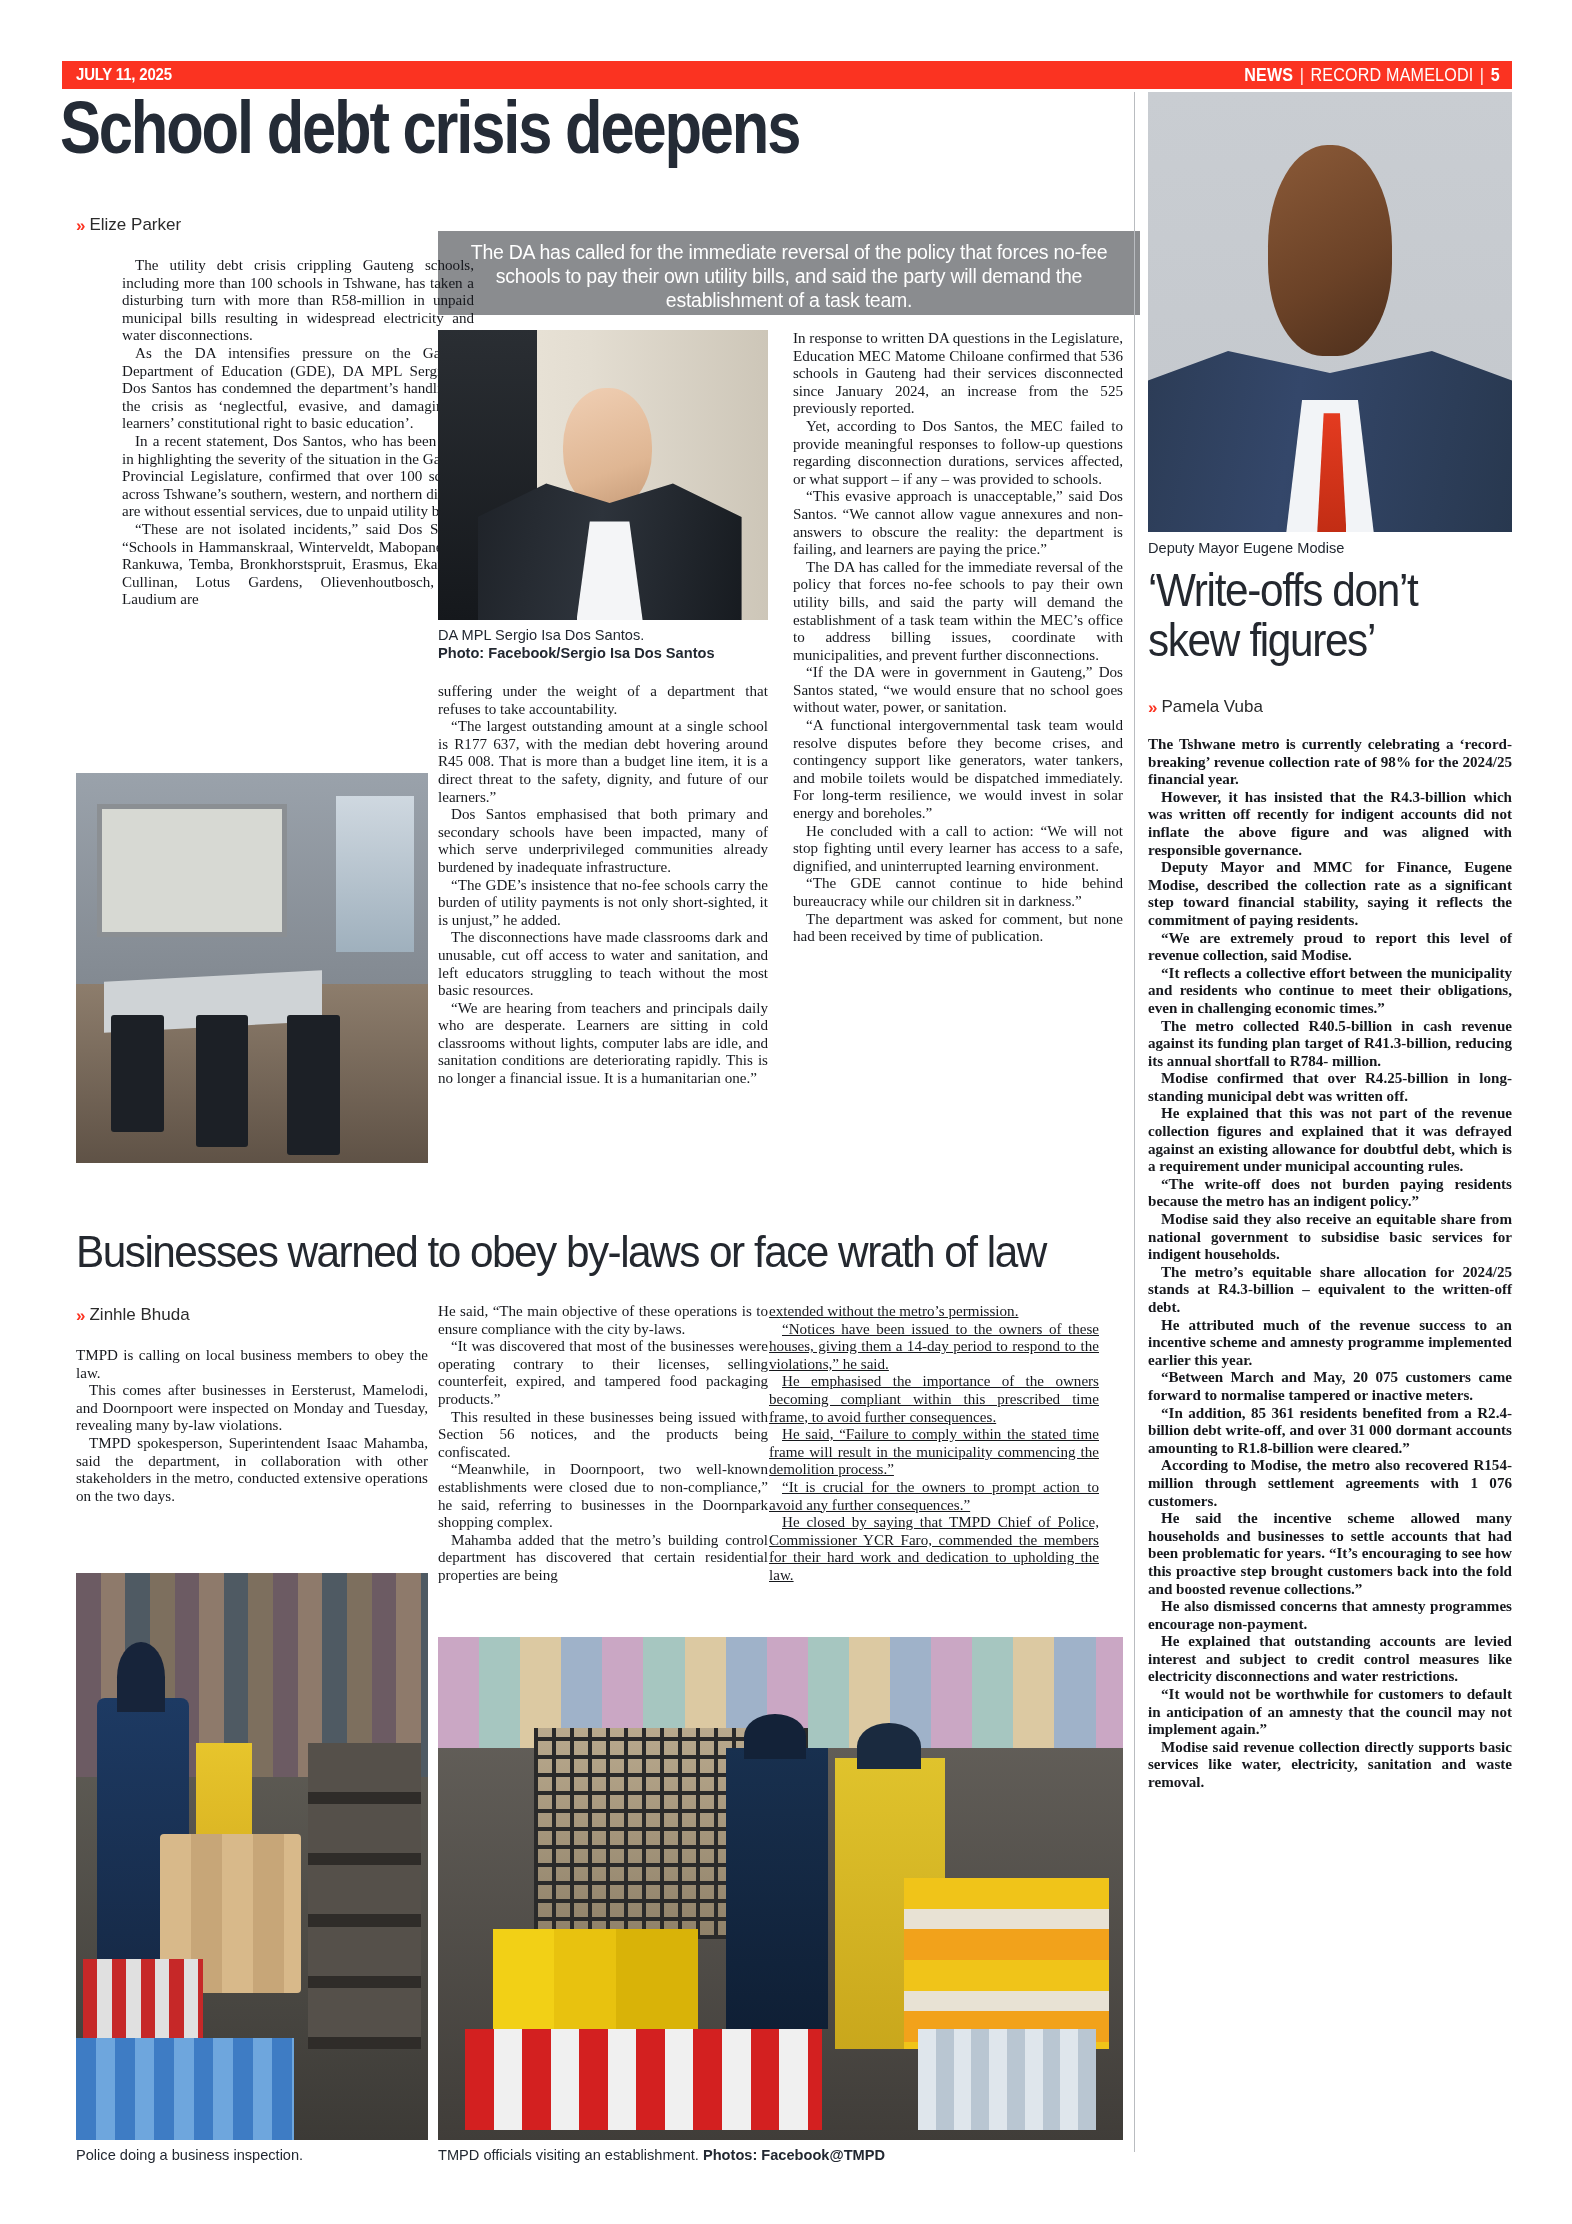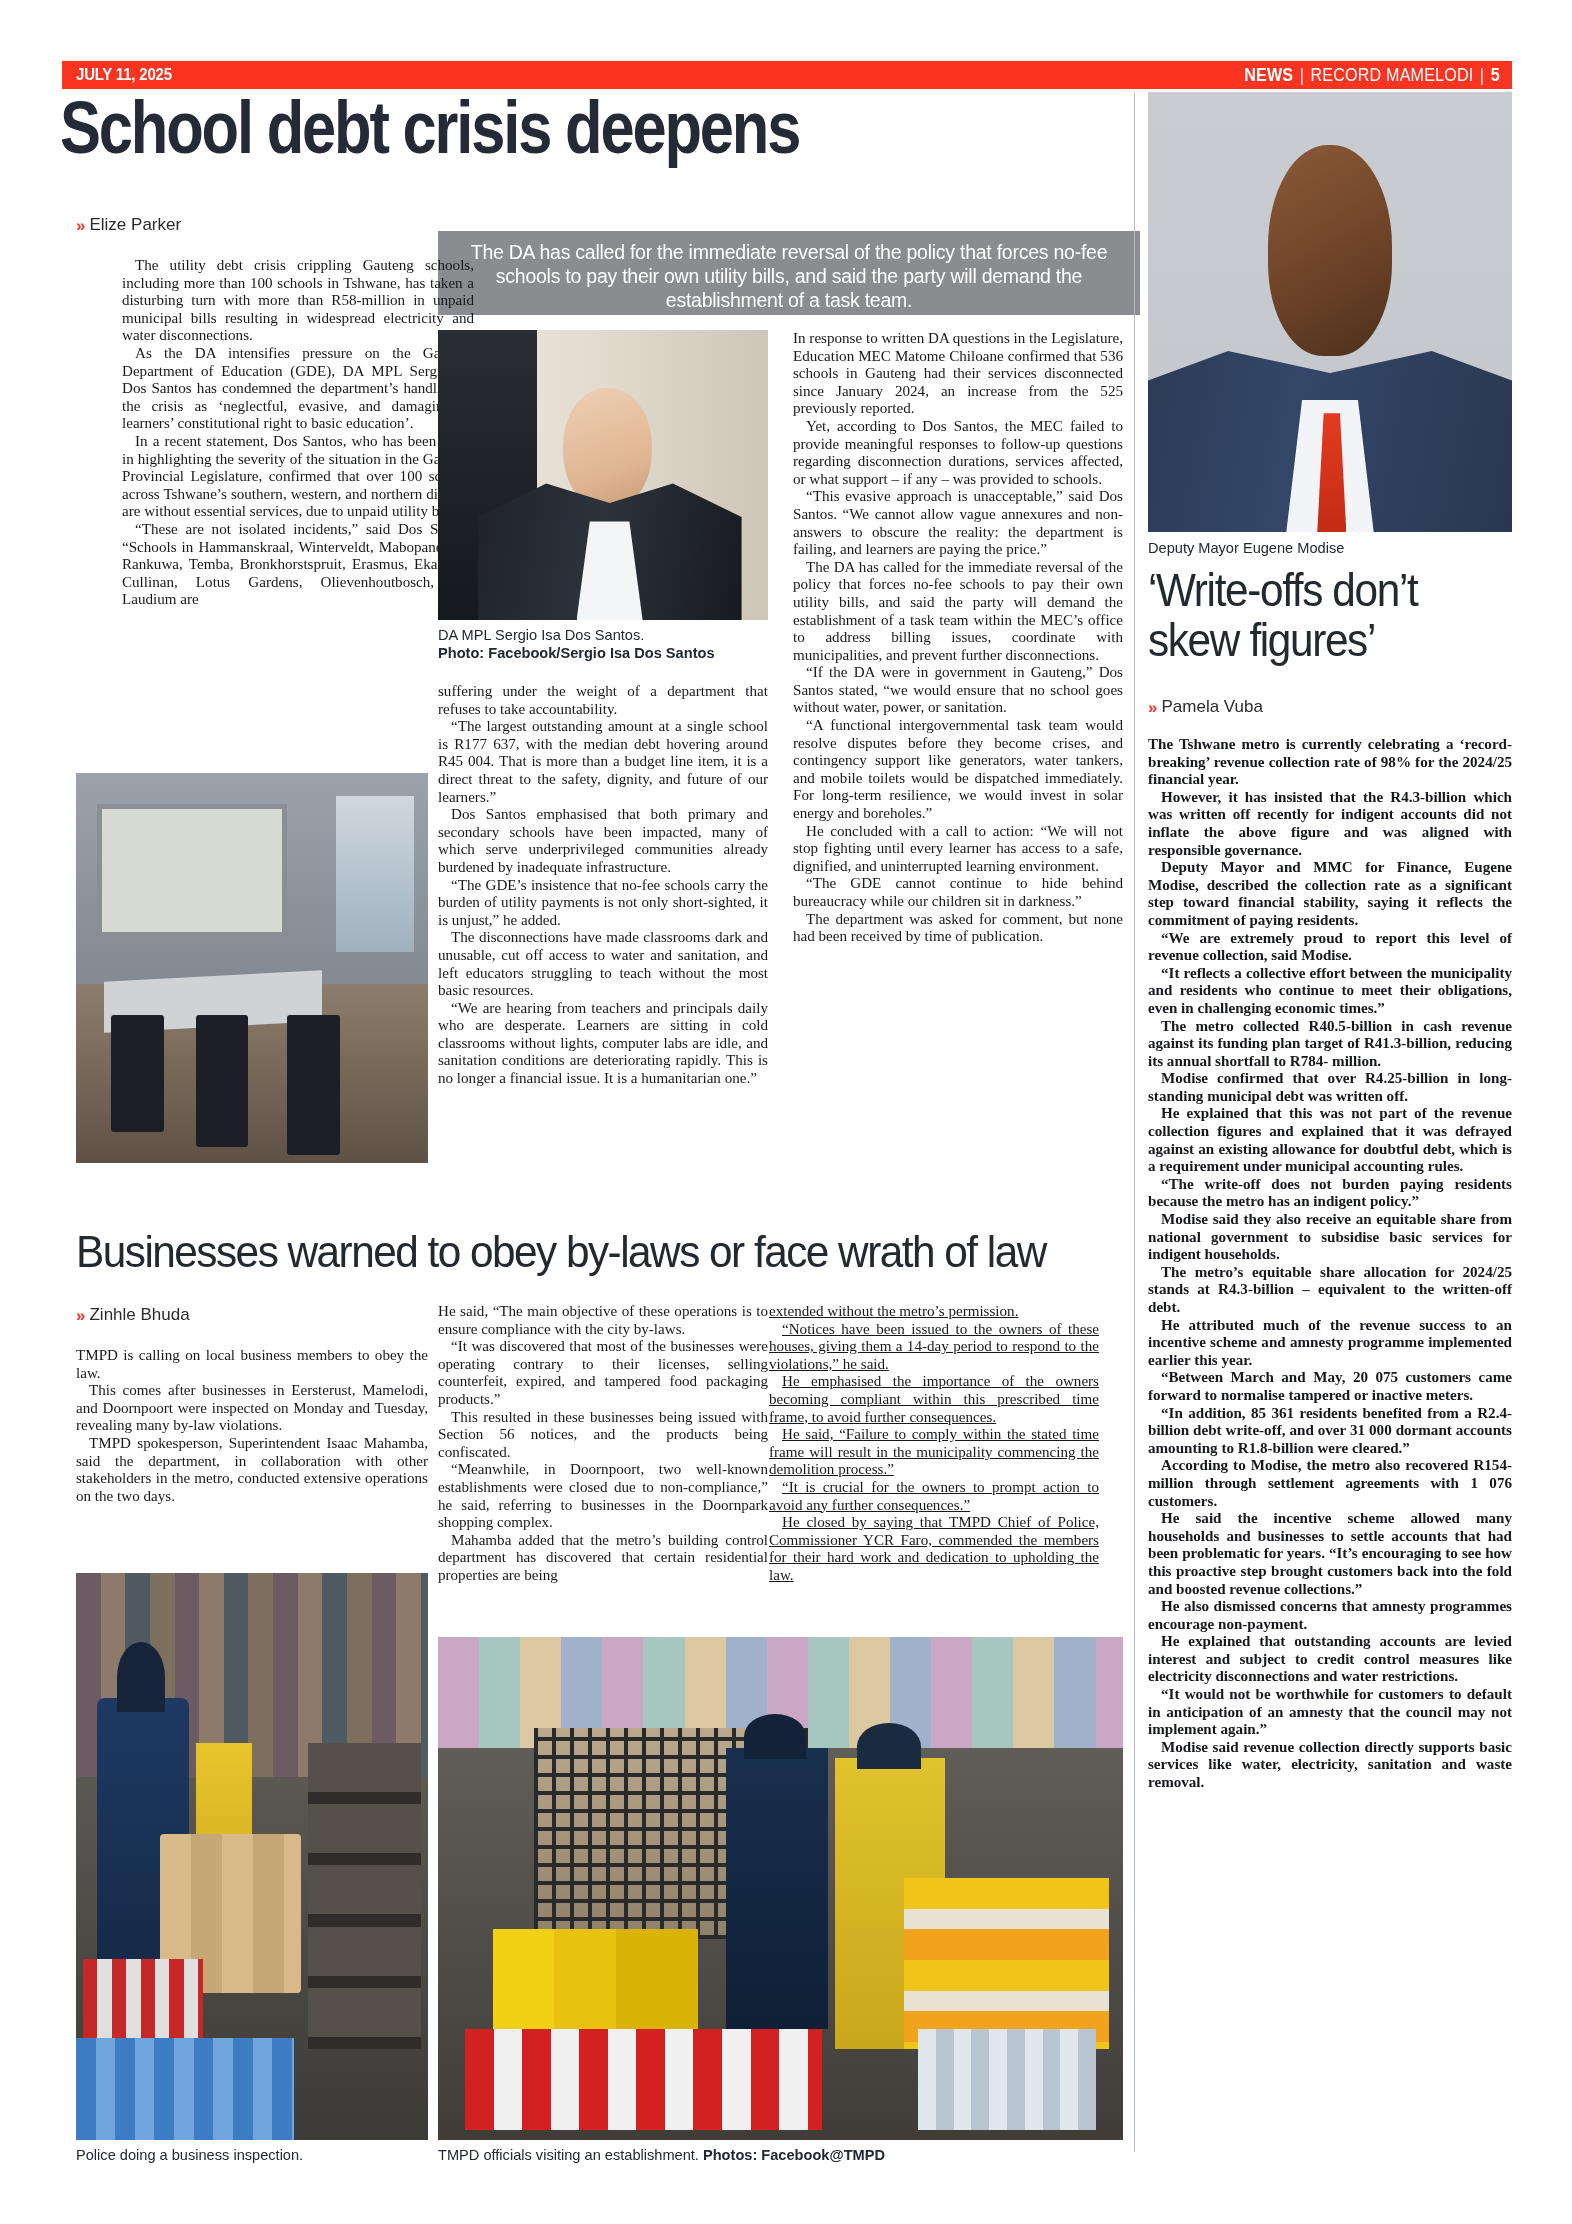--- a/index.html
+++ b/index.html
@@ -299,21 +299,21 @@
     <div class="suit"></div>
     <div class="shirt"></div>
   </div>
   <div class="caption" style="left:438px;top:627px;width:330px;">
     <span>DA MPL Sergio Isa Dos Santos.</span><br>
     <b>Photo: Facebook/Sergio Isa Dos Santos</b>
   </div>
 
   <div class="body-col" style="left:438px;top:683px;width:330px;">
     <p class="noind">suffering under the weight of a department that refuses to take accountability.</p>
-    <p>“The largest outstanding amount at a single school is R177 637, with the median debt hovering around R45 004. That is more than a budget line item, it is a direct threat to the safety, dignity, and future of our learners.”</p>
+    <p>“The largest outstanding amount at a single school is R177 637, with the median debt hovering around R45 008. That is more than a budget line item, it is a direct threat to the safety, dignity, and future of our learners.”</p>
     <p>Dos Santos emphasised that both primary and secondary schools have been impacted, many of which serve underprivileged communities already burdened by inadequate infrastructure.</p>
     <p>“The GDE’s insistence that no-fee schools carry the burden of utility payments is not only short-sighted, it is unjust,” he added.</p>
     <p>The disconnections have made classrooms dark and unusable, cut off access to water and sanitation, and left educators struggling to teach without the most basic resources.</p>
     <p>“We are hearing from teachers and principals daily who are desperate. Learners are sitting in cold classrooms without lights, computer labs are idle, and sanitation conditions are deteriorating rapidly. This is no longer a financial issue. It is a humanitarian one.”</p>
   </div>
 
   <div class="body-col" style="left:793px;top:330px;width:330px;">
     <p class="noind">In response to written DA questions in the Legislature, Education MEC Matome Chiloane confirmed that 536 schools in Gauteng had their services disconnected since January 2024, an increase from the 525 previously reported.</p>
     <p>Yet, according to Dos Santos, the MEC failed to provide meaningful responses to follow-up questions regarding disconnection durations, services affected, or what support – if any – was provided to schools.</p>
     <p>“This evasive approach is unacceptable,” said Dos Santos. “We cannot allow vague annexures and non-answers to obscure the reality: the department is failing, and learners are paying the price.”</p>

